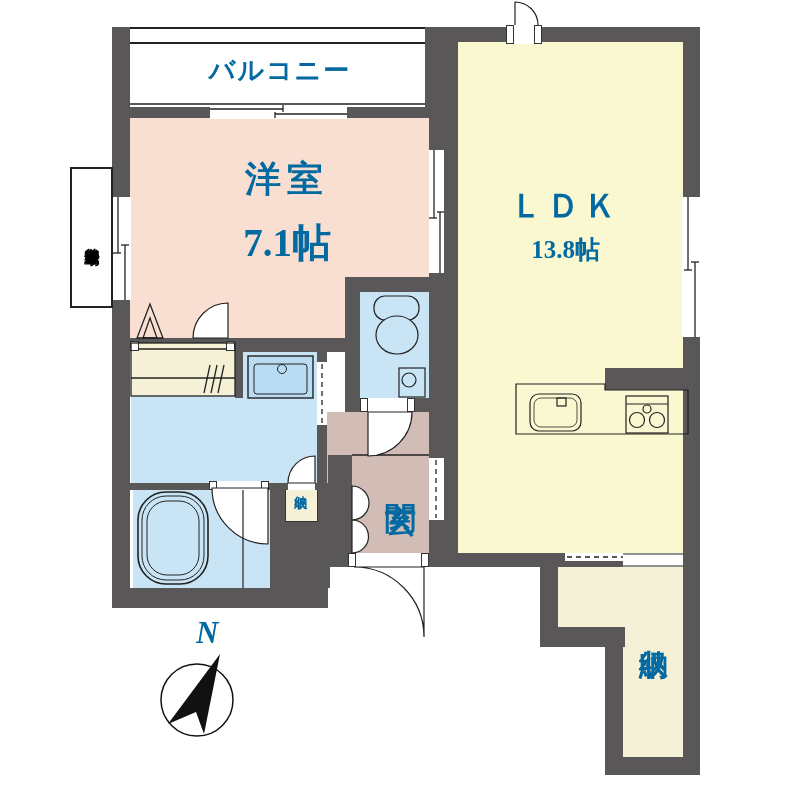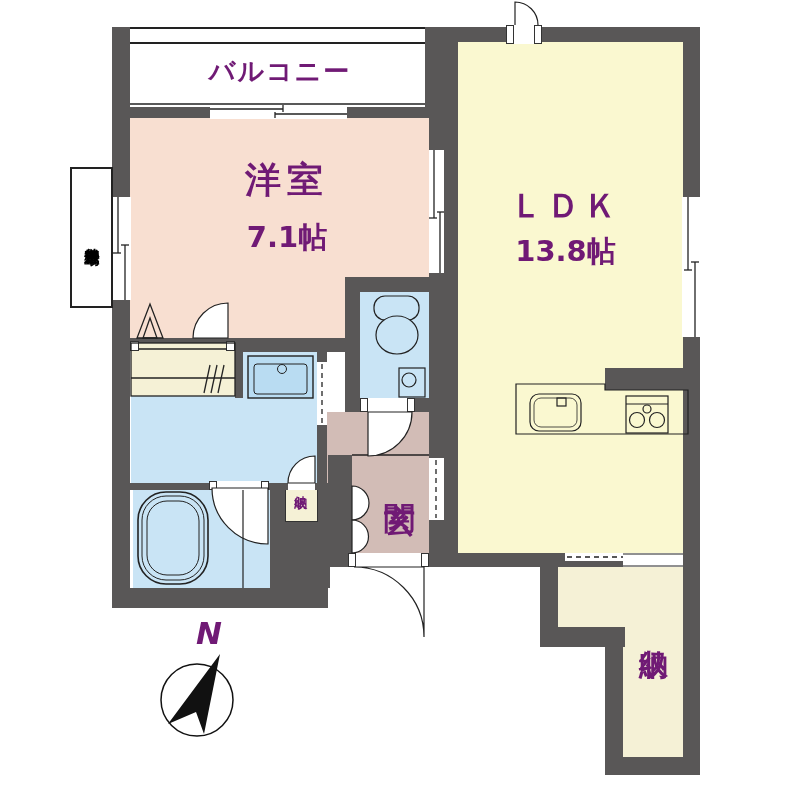--- a/index.html
+++ b/index.html
@@ -9,21 +9,21 @@
   .op{position:absolute;background:#fff;}
   .post{position:absolute;background:#fff;border:1px solid #333;box-sizing:border-box;}
   .room{position:absolute;}
   .f-pink{background:var(--c-pink,#F8DFD1);}
   .f-yellow{background:var(--c-yellow,#FAF8D0);}
   .f-blue{background:var(--c-blue,#C9E4F5);}
   .f-mauve{background:var(--c-mauve,#D2BCB6);}
   .f-cream{background:var(--c-cream,#F5F1D6);}
   .f-white{background:#ffffff;}
   svg.fx{position:absolute;left:0;top:0;pointer-events:none;}
-  .lbl{position:absolute;color:#701a75;font-weight:bold;line-height:1.1;white-space:nowrap;}
+  .lbl{position:absolute;color:#0369a1;font-weight:bold;line-height:1.1;white-space:nowrap;font-family:Liberation Serif, serif;}
   .lbl.center{text-align:center;}
   .vert{writing-mode:vertical-rl;text-orientation:upright;letter-spacing:2px;}
   .outdoor-box{position:absolute;background:#fff;border:2px solid #222;box-sizing:border-box;
                display:flex;align-items:center;justify-content:center;}
   .north{font-style:italic;}
 </style>
 </head>
 <body>
 
 <div class="canvas">
@@ -193,24 +193,24 @@
 
     <g>
       <circle cx="197" cy="700" r="36" stroke="#111" stroke-width="1.5" fill="none"></circle>
       <path d="M220,654 L168,724 L196,712 L204,734 Z" fill="#111" stroke="none"></path>
     </g>
   </svg>
 
   <div class="lbl center" style="left:155px;top:57px;width:250px;font-size:26px;letter-spacing:2px;">バルコニー</div>
 
   <div class="lbl center" style="left:207px;top:160px;width:160px;font-size:36px;letter-spacing:6px;">洋室</div>
-  <div class="lbl center" style="left:207px;top:222px;width:160px;font-size:29px;">7.1帖</div>
+  <div class="lbl center" style="left:207px;top:222px;width:160px;font-size:39px;">7.1帖</div>
 
   <div class="lbl center" style="left:478px;top:188px;width:175px;font-size:33px;letter-spacing:4px;">ＬＤＫ</div>
-  <div class="lbl center" style="left:478px;top:236px;width:175px;font-size:29px;">13.8帖</div>
+  <div class="lbl center" style="left:478px;top:236px;width:175px;font-size:25px;">13.8帖</div>
 
   <div class="lbl vert" style="left:383px;top:478px;font-size:31px;">玄関</div>
 
   <div class="lbl vert" style="left:293px;top:486px;font-size:13px;letter-spacing:0;">収納</div>
 
   <div class="lbl vert" style="left:637px;top:626px;font-size:29px;">収納</div>
 
   <div class="lbl north" style="left:196px;top:616px;font-size:31px;">N</div>
 
 </div>

